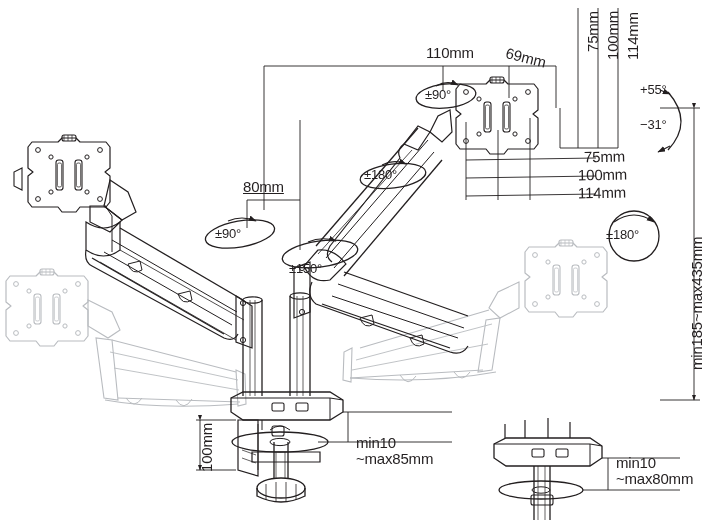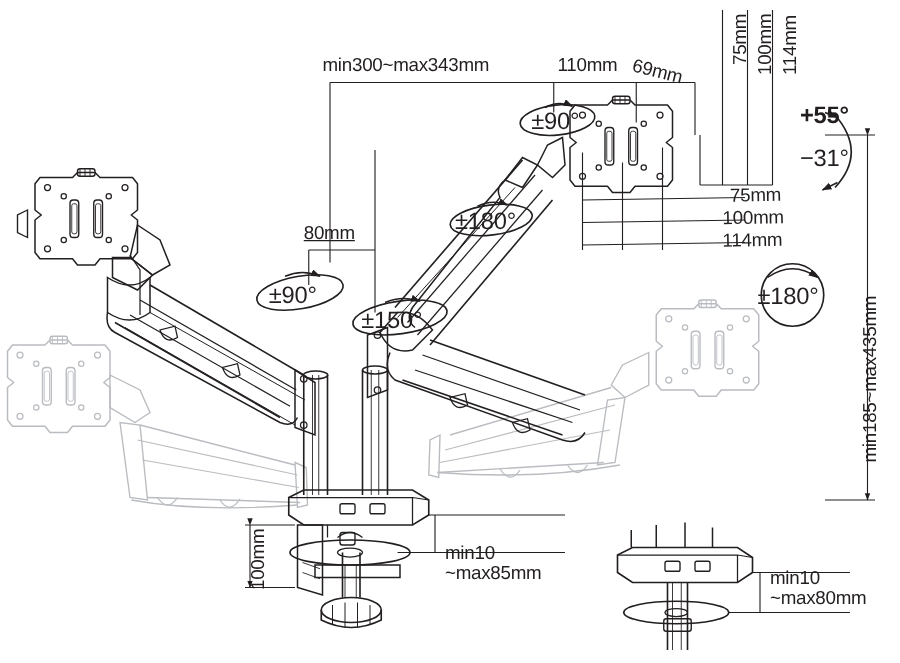--- a/index.html
+++ b/index.html
@@ -1,21 +1,21 @@
 <!DOCTYPE html>
 <html><head>
 <meta charset="utf-8">
 <style>
   html,body{margin:0;padding:0;background:#ffffff;}
   body{width:720px;height:530px;overflow:hidden;font-family:"Liberation Sans",sans-serif;}
   #stage{position:relative;width:720px;height:530px;background:#fff;}
   #stage svg{position:absolute;left:0;top:0;}
   .lbl{position:absolute;color:#231f20;font-family:"Liberation Sans",sans-serif;white-space:nowrap;}
   .dim{font-size:15px;letter-spacing:-0.2px;}
-  .ang{font-size:19px;letter-spacing:-0.2px;}
+  .ang{font-size:13px;letter-spacing:-0.2px;}
   .vert{transform-origin:0 0;}
   .two{line-height:1.05;}
 </style>
 </head>
 <body>
 
 <div id="stage">
 
   <svg width="720" height="530" viewBox="0 0 720 530">
     <defs>
@@ -219,22 +219,21 @@
       <path d="M343,412 L452,412"></path>
       <path d="M318,442 L452,442"></path>
       <path d="M348,412 L348,442"></path>
 
       <path d="M602,458 L680,458"></path>
       <path d="M583,490 L680,490"></path>
       <path d="M608,458 L608,490"></path>
     </g>
   </svg>
 
-  <div class="lbl dim" style="left:258px;top:44px;">min300~max343mm</div>
-  <div class="lbl dim" style="left:446px;top:44px;">110mm</div>
+  <div class="lbl dim" style="left:426px;top:44px;">110mm</div>
   <div class="lbl dim" style="left:506px;top:44px;transform:rotate(14deg);transform-origin:0 50%;">69mm</div>
 
   <div class="lbl dim vert" style="left:584px;top:52px;transform:rotate(-90deg);">75mm</div>
   <div class="lbl dim vert" style="left:604px;top:60px;transform:rotate(-90deg);">100mm</div>
   <div class="lbl dim vert" style="left:624px;top:60px;transform:rotate(-90deg);">114mm</div>
 
   <div class="lbl dim" style="left:584px;top:148px;transform:rotate(-1deg);">75mm</div>
   <div class="lbl dim" style="left:578px;top:166px;transform:rotate(-1deg);">100mm</div>
   <div class="lbl dim" style="left:578px;top:184px;transform:rotate(-1deg);">114mm</div>
 
@@ -270,20 +269,20 @@
 
     <circle cx="634" cy="236" r="25" fill="none" stroke="#231f20" stroke-width="1.3"></circle>
     <path d="M614,222 q20,-14 40,0" fill="none" stroke="#231f20" stroke-width="1.2" marker-end="url(#ah)"></path>
 
     <path d="M668,92 q26,30 0,58" fill="none" stroke="#231f20" stroke-width="1.3"></path>
     <path d="M660,90 L670,94" stroke="#231f20" stroke-width="1.2" marker-end="url(#ah)"></path>
     <path d="M670,146 L658,152" stroke="#231f20" stroke-width="1.2" marker-end="url(#ah)"></path>
   </svg>
 
   <div class="lbl ang" style="left:215px;top:226px;">±90°</div>
-  <div class="lbl ang" style="left:289px;top:246px;">±150°</div>
+  <div class="lbl ang" style="left:289px;top:261px;">±150°</div>
   <div class="lbl ang" style="left:364px;top:167px;">±180°</div>
   <div class="lbl ang" style="left:425px;top:87px;">±90°</div>
   <div class="lbl ang" style="left:606px;top:227px;">±180°</div>
-  <div class="lbl ang" style="left:640px;top:82px;font-weight:bold;">+55°</div>
+  <div class="lbl ang" style="left:640px;top:82px;">+55°</div>
   <div class="lbl ang" style="left:640px;top:117px;">−31°</div>
 
 </div>
 
 </body></html>

